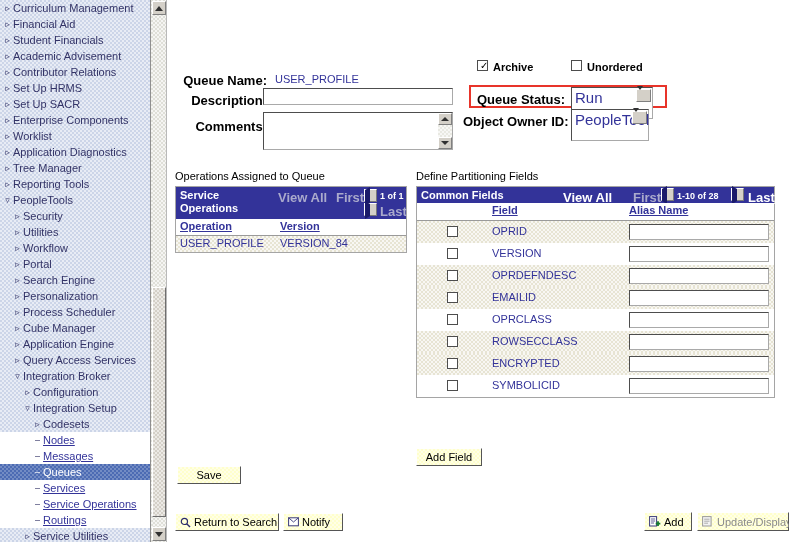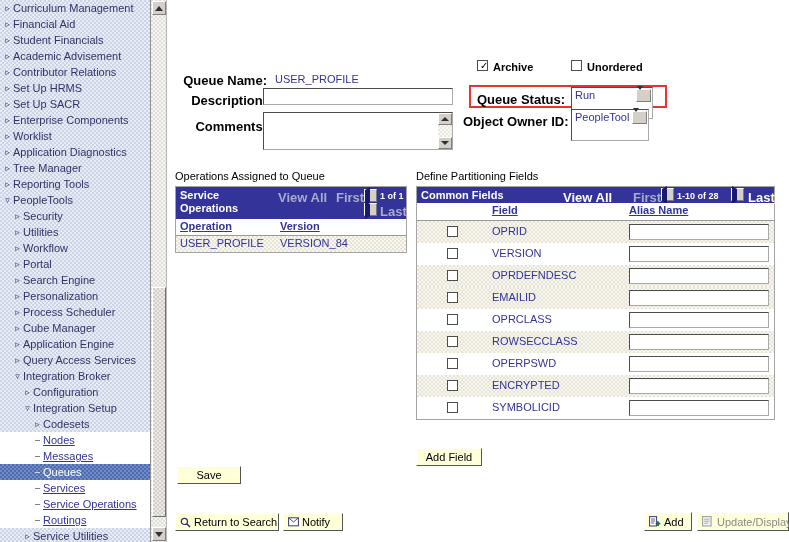--- a/index.html
+++ b/index.html
@@ -196,21 +196,21 @@
 
   
   .ddown {
     position: absolute;
     height: 32px;
     background: #ffffff;
     border: 1px solid #a9a9a9;
     border-top-color: #4d4d4d;
     border-left-color: #4d4d4d;
     box-sizing: border-box;
-    font-size: 11px;
+    font-size: 15px;
     color: #333399;
   }
   .ddown .dd-text {
     position: absolute;
     left: 3px; top: 1px;
     white-space: nowrap;
     overflow: hidden;
   }
   .dd-btn {
     position: absolute;
@@ -641,25 +641,20 @@
           <div class="prow">
             <span class="cbox rcb"></span>
             <span class="fname">OPRCLASS</span>
             <span class="alias"></span>
           </div>
           <div class="prow shade">
             <span class="cbox rcb"></span>
             <span class="fname">ROWSECCLASS</span>
             <span class="alias"></span>
           </div>
-          <div class="prow">
-            <span class="cbox rcb"></span>
-            <span class="fname">OPERPSWD</span>
-            <span class="alias"></span>
-          </div>
           <div class="prow shade">
             <span class="cbox rcb"></span>
             <span class="fname">ENCRYPTED</span>
             <span class="alias"></span>
           </div>
           <div class="prow">
             <span class="cbox rcb"></span>
             <span class="fname">SYMBOLICID</span>
             <span class="alias"></span>
           </div>

